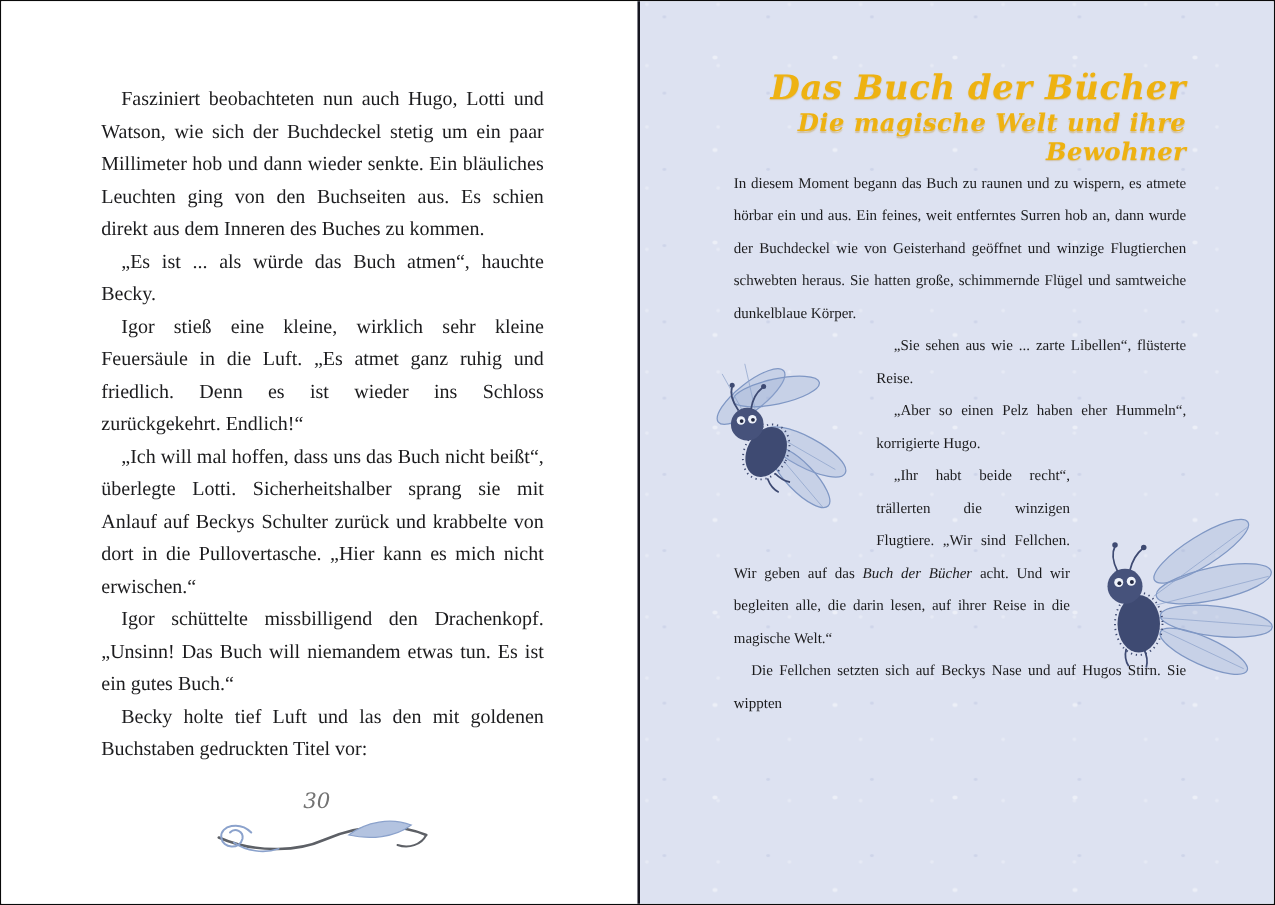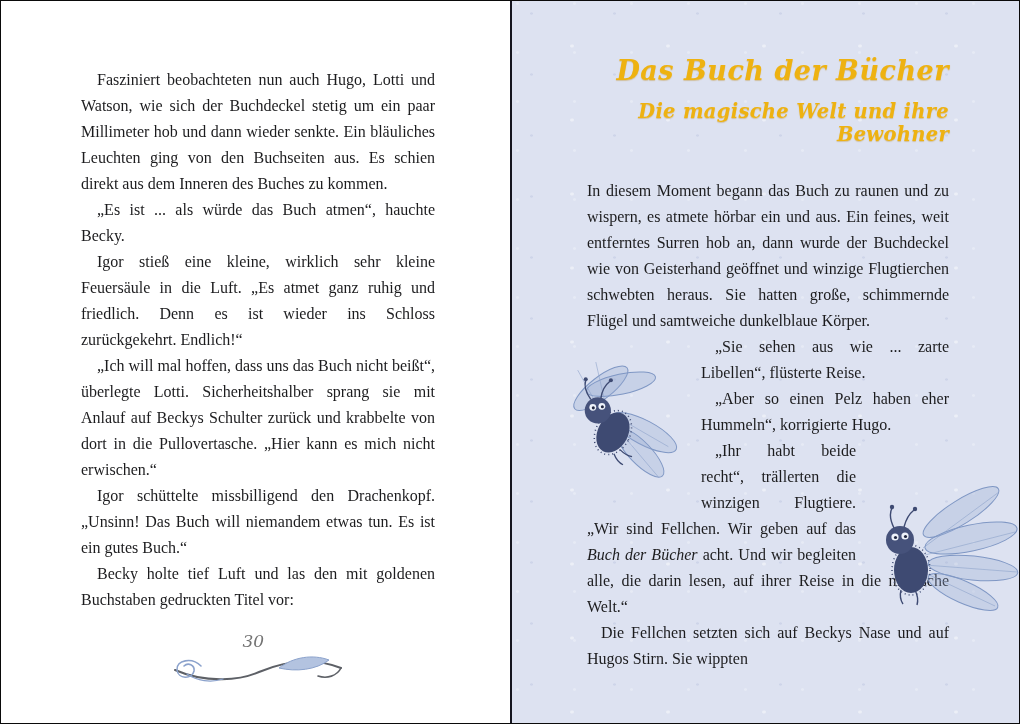--- a/index.html
+++ b/index.html
@@ -31,23 +31,23 @@
         radial-gradient(rgba(190,198,225,0.5) 1px, transparent 2px);
       background-size:96px 74px, 57px 49px, 83px 61px;
       background-position:12px 8px, 34px 27px, 61px 43px;
       padding:0 70px 0 75px; }
 
   .rp-title { margin-top:54px; text-align:right;
               font-family:"DejaVu Serif", serif; font-style:italic; font-weight:bold;
               color:var(--title_gold,#eeb211);
               text-shadow:0 1px 1px rgba(190,130,0,0.35); }
   .rp-title .t1 { font-size:27px; letter-spacing:0.5px; }
-  .rp-title .t2 { font-size:19.5px; margin-top:14px; letter-spacing:0.3px; }
+  .rp-title .t2 { font-size:19.5px; margin-top:1px; letter-spacing:0.3px; }
 
-  .rp-body { margin-top:32px; font-size:16px; line-height:26px;
+  .rp-body { font-size:12px; line-height:26px;
              color:var(--text_color,#1c1c1e); text-align:justify;
              hyphens:auto; -webkit-hyphens:auto; position:relative; }
   .rp-body p { text-indent:14px; }
   .rp-body p.first { text-indent:0; }
 
   em { font-style:italic; }
 
   
   .illu { position:relative; }
   .illu-left  { float:left;  width:128px; height:180px; margin:2px 14px 0 -28px; }

